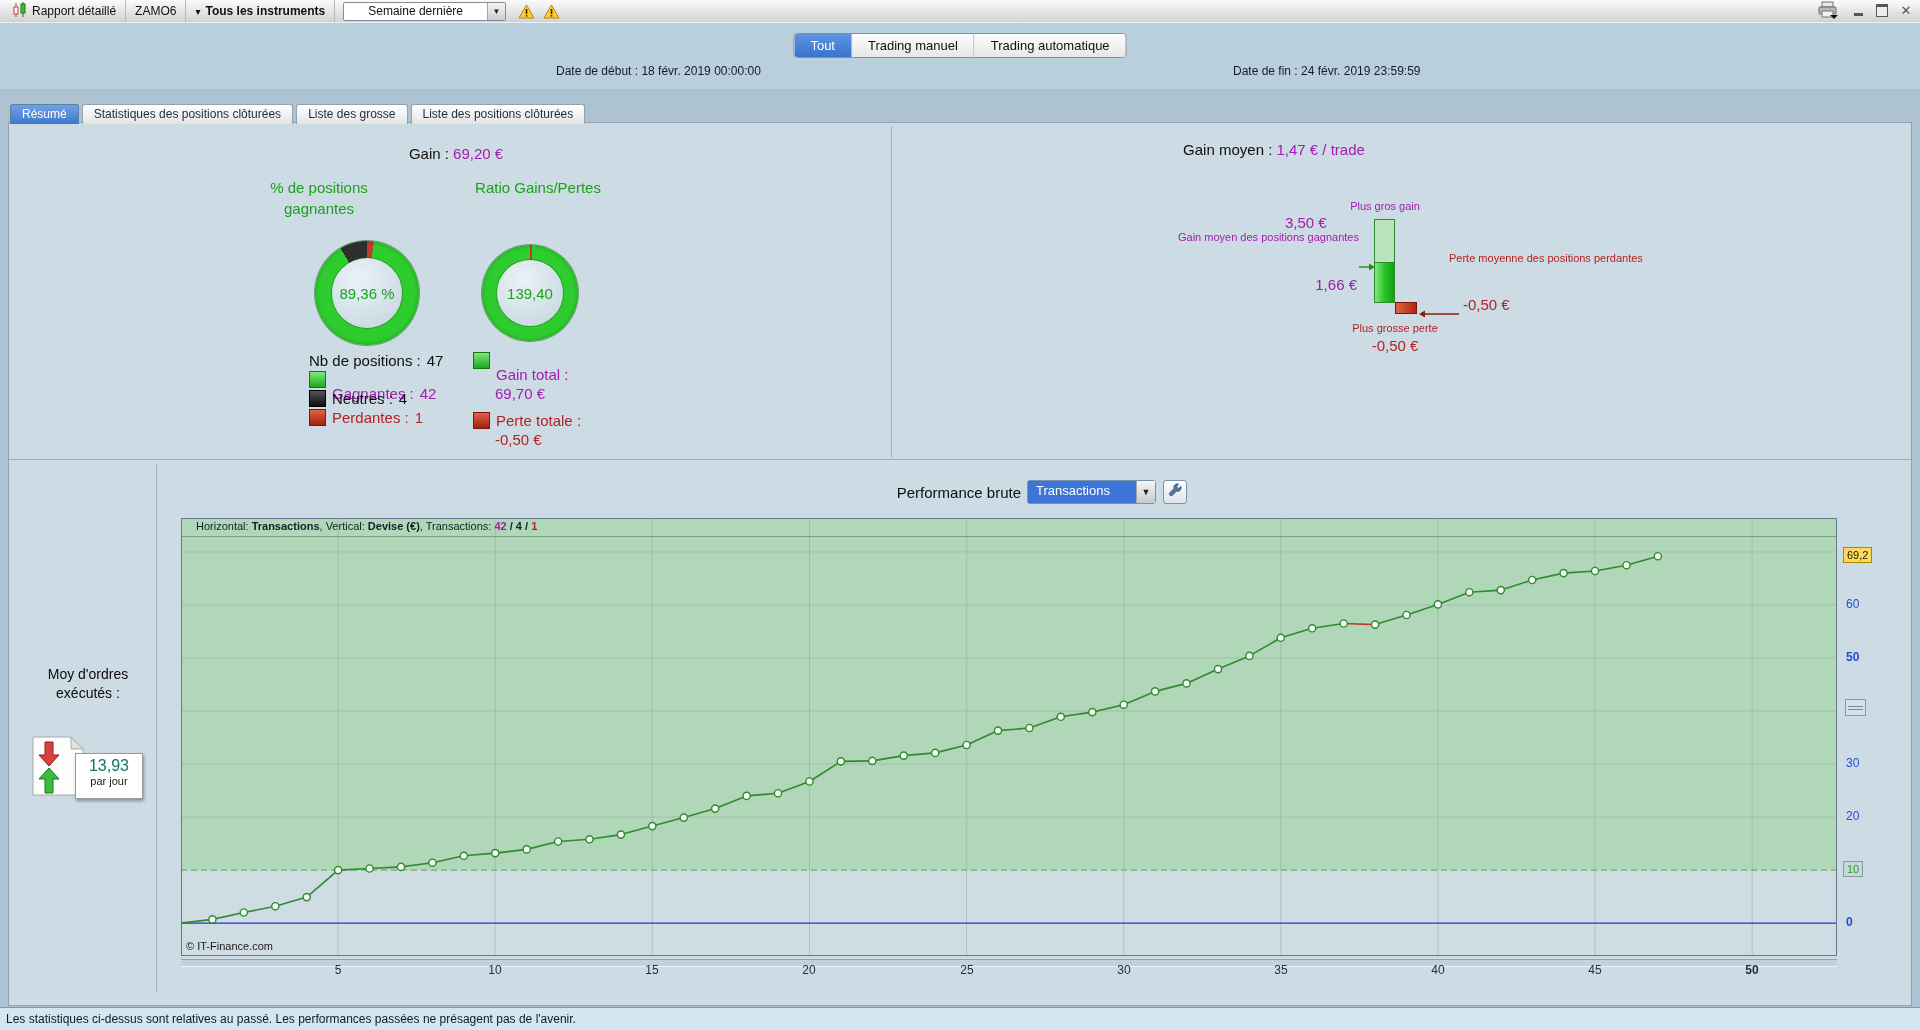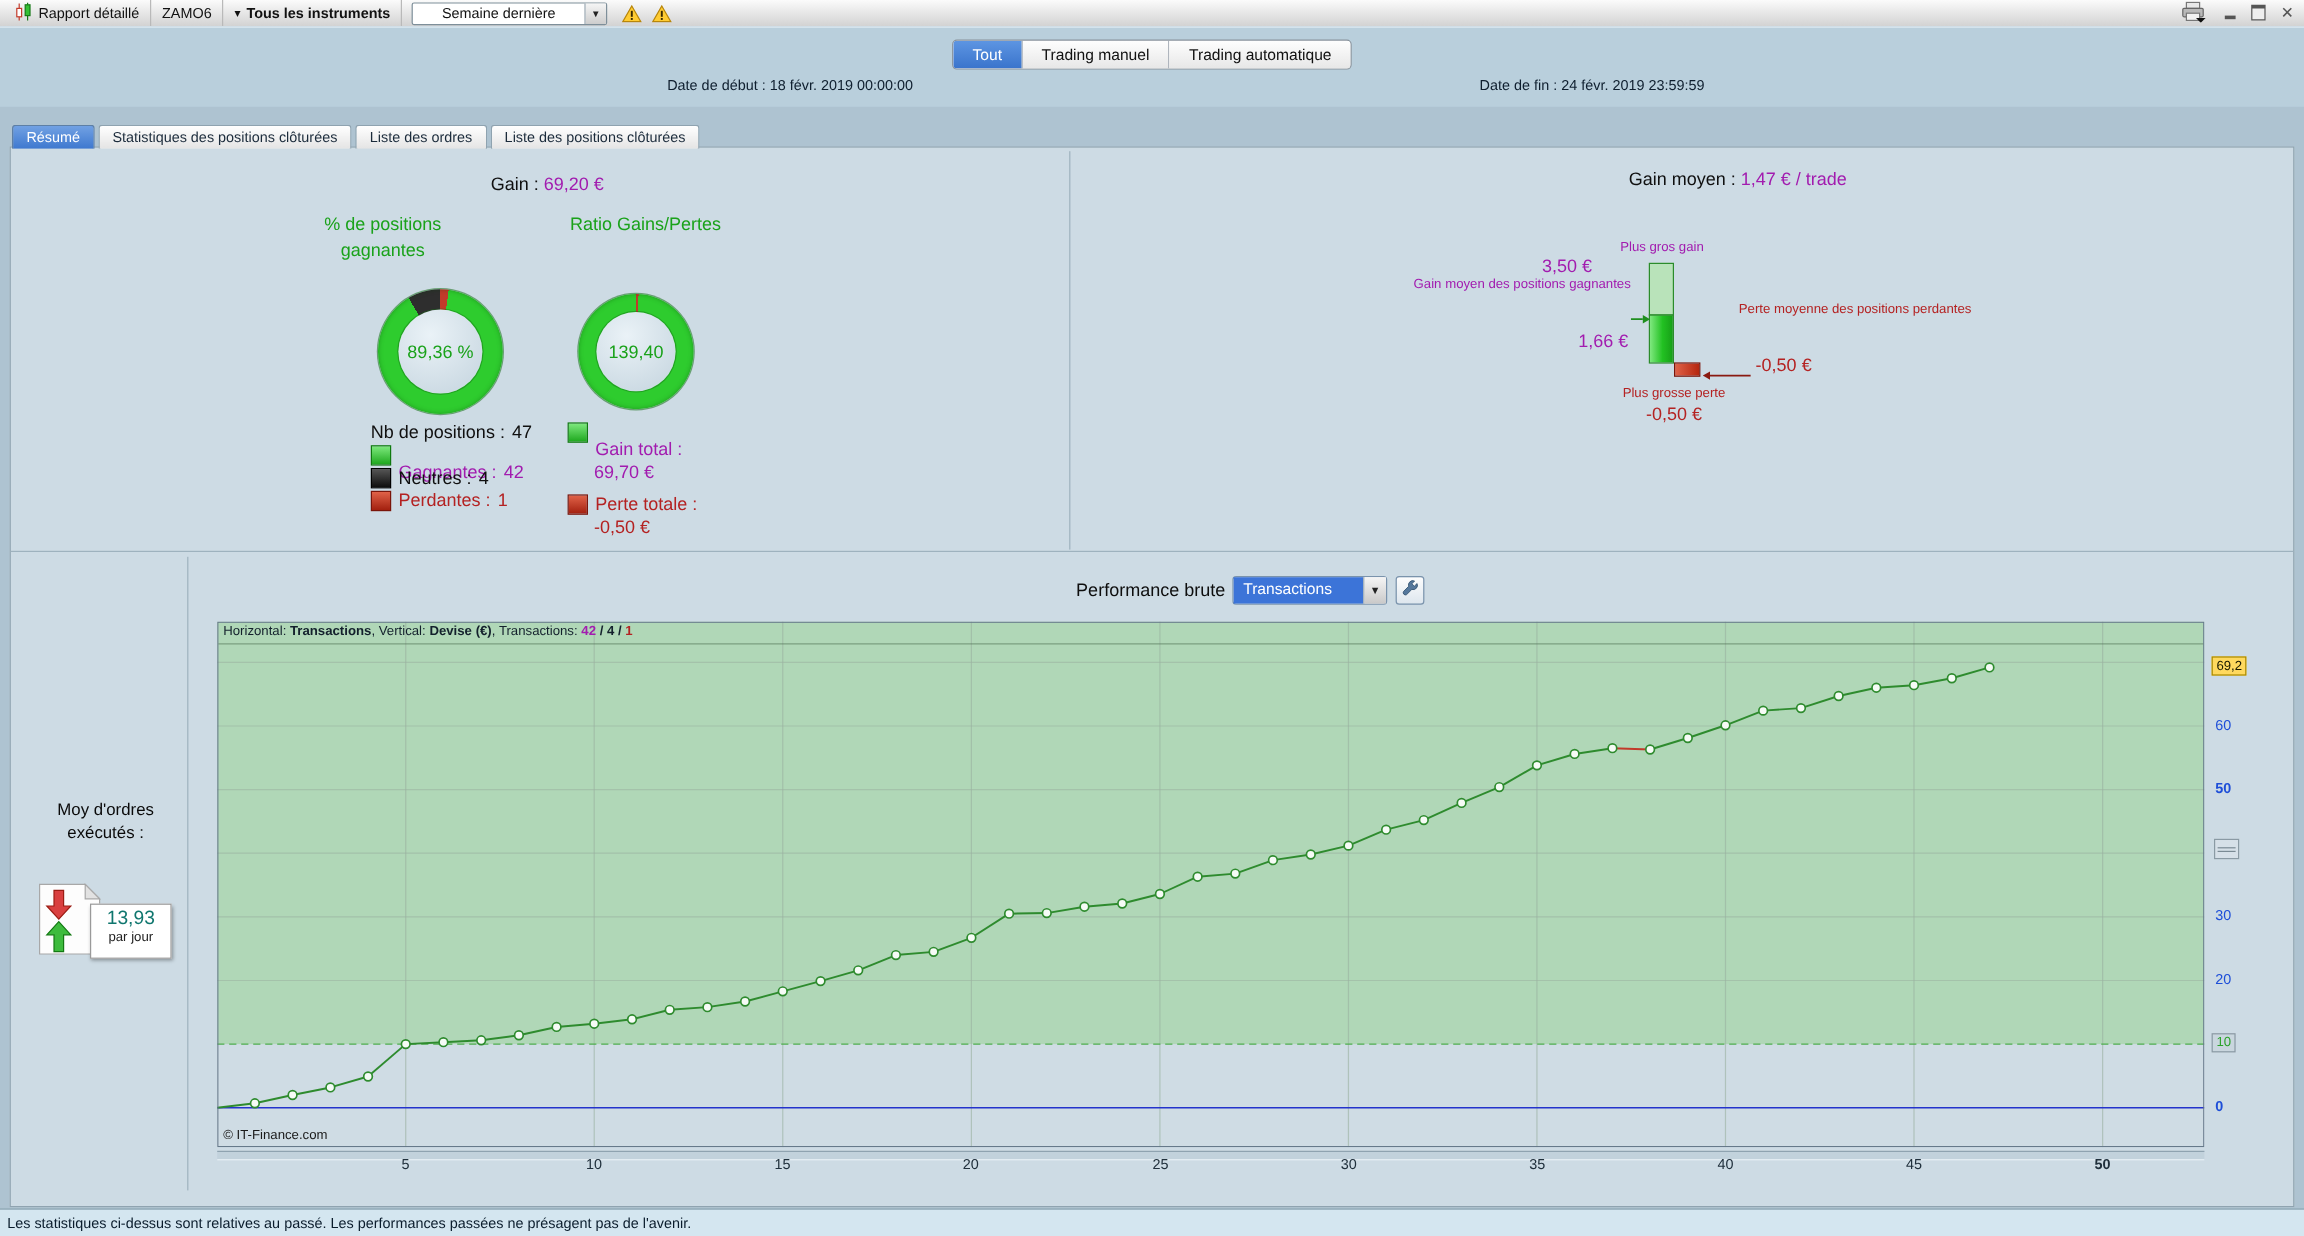--- a/index.html
+++ b/index.html
@@ -83,40 +83,40 @@
   #orders-label{left:8px;top:542px;width:142px;text-align:center;font-size:14px;color:#0a0a0a;position:absolute;line-height:19px;}
   #orders-box{left:66px;top:630px;width:66px;height:44px;background:#fff;border:1px solid #9a9a9a;
     box-shadow:1px 2px 3px rgba(0,0,0,.35);position:absolute;text-align:center;z-index:2;}
   #orders-box .num{font-size:16px;color:#0f766e;margin-top:3px;}
   #orders-box .unit{font-size:11px;color:#222;}
 
   
   #plot{left:172px;top:395px;width:1656px;height:438px;position:absolute;}
   #plot svg{display:block;}
   #plot-header{position:absolute;top:0;left:1px;right:1px;height:16px;font-size:11px;color:#13202c;
-    padding:2px 0 0 4px;border-bottom:1px solid rgba(80,115,85,.55);white-space:nowrap;}
+    padding:2px 0 0 14px;border-bottom:1px solid rgba(80,115,85,.55);white-space:nowrap;}
   #plot-copyright{position:absolute;left:5px;bottom:4px;font-size:11px;color:#1a1a1a;}
   #x-axis{left:172px;top:840px;width:1656px;height:16px;position:absolute;}
   .x-lab{position:absolute;width:30px;text-align:center;font-size:12px;color:#20303c;top:0;}
   #y-axis{left:1834px;top:395px;width:80px;height:438px;position:absolute;}
   .y-lab{position:absolute;left:3px;font-size:12px;color:#1d4ed8;}
   .bold{font-weight:bold;}
   #last-badge{position:absolute;left:0px;background:#ffd95e;border:1px solid #a98900;color:#1a1a00;
     font-size:11px;padding:1px 3px;}
   #thr-box{position:absolute;left:0px;background:#c9d6de;border:1px solid #8a9aa4;color:#2aa22a;
     font-size:11px;padding:1px 3px;}
   #plot-groove{left:172px;top:836px;width:1656px;height:6px;position:absolute;
     background:#c2d2dc;border-top:1px solid #8fa3b0;border-bottom:1px solid #eaf3f8;}
   #axis-tool{left:1836px;top:576px;width:15px;height:15px;position:absolute;background:#d6e0e8;
     border:1px solid #8a9aa4;display:flex;flex-direction:column;justify-content:center;gap:2px;padding:0 2px;}
   #axis-tool i{display:block;height:1px;background:#7a8a94;}
 
   
   #avg{left:1000px;top:18px;width:720px;height:320px;position:absolute;}
-  #avg-title{position:absolute;left:0;top:0;width:530px;text-align:right;font-size:15px;}
+  #avg-title{position:absolute;left:0;top:0;width:530px;text-align:center;font-size:15px;}
   .bar{position:absolute;width:21px;border:1px solid #2b8c2b;box-sizing:border-box;}
   #bar-light{left:365px;top:78px;height:44px;background:#b9e3ba;}
   #bar-green{left:365px;top:121px;height:41px;background:linear-gradient(90deg,#7fe87f,#22c122 55%,#17a017);}
   #bar-red{left:386px;top:161px;width:22px;height:12px;background:linear-gradient(90deg,#e06248,#b5260f);border:1px solid #7a150a;position:absolute;box-sizing:border-box;}
 
   
   #status{position:absolute;top:1007px;left:0;width:1920px;height:23px;background:#d4e6f0;
     border-top:1px solid #7f98a8;display:flex;align-items:center;padding-left:6px;box-sizing:border-box;
     font-size:12px;color:#0a1c2c;}
 </style>
@@ -196,21 +196,21 @@
   </span>
   <span class="date-lab" style="left:1233px;">
     <span>Date de fin :</span>
     <span>24 févr. 2019 23:59:59</span>
   </span>
 </div>
 
 <div id="main-tabs">
   <span class="mtab active">Résumé</span>
   <span class="mtab">Statistiques des positions clôturées</span>
-  <span class="mtab">Liste des ordres</span>
+  <span class="mtab">Liste des grosse</span>
   <span class="mtab">Liste des positions clôturées</span>
 </div>
 
 <div id="panel">
 
   <div class="divider" style="left:882px;top:3px;width:1px;height:332px;"></div>
   <div class="divider" style="left:0;top:336px;width:1902px;height:1px;"></div>
   <div class="divider" style="left:147px;top:341px;width:1px;height:528px;"></div>
 
   <div class="abs" id="gain-title">

